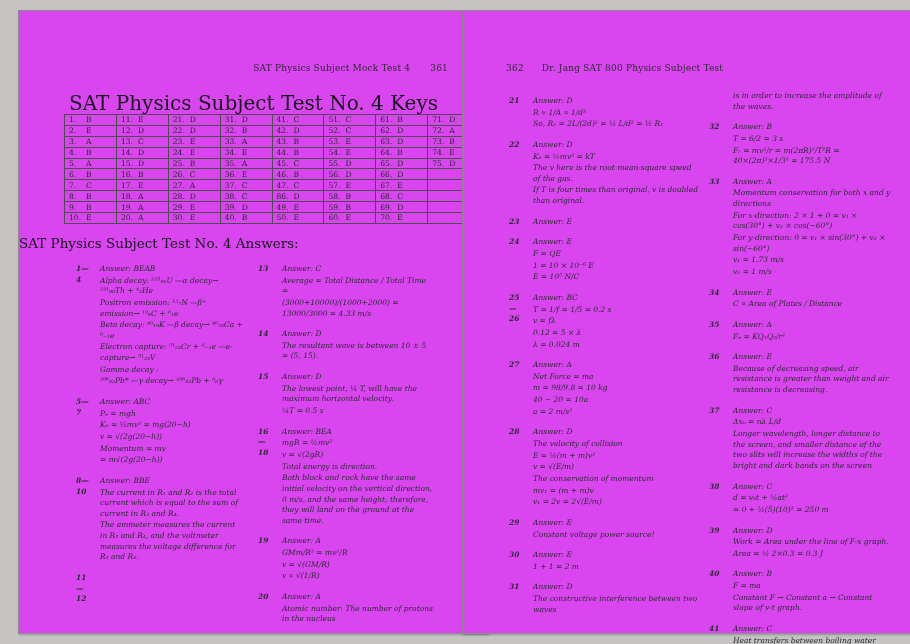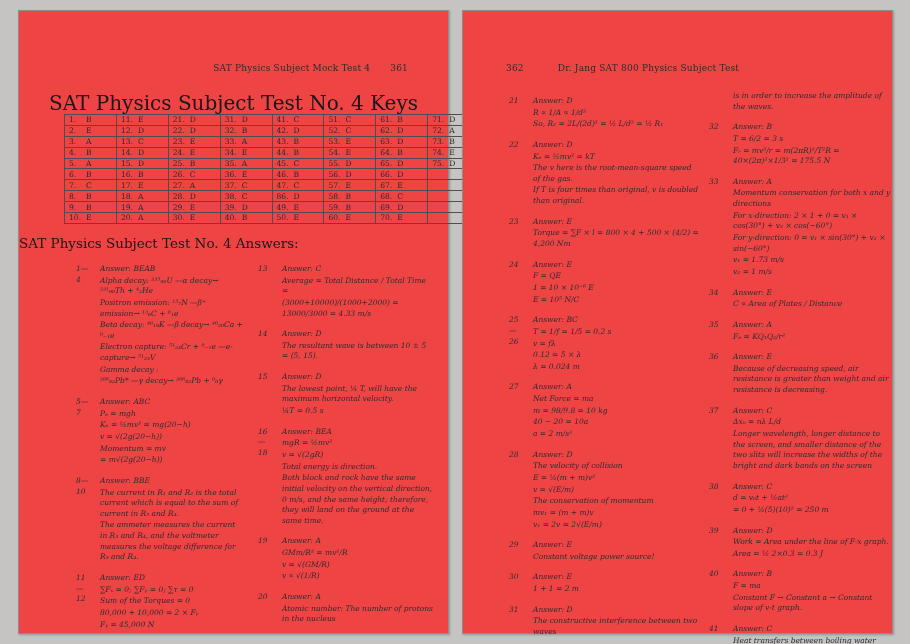--- a/index.html
+++ b/index.html
@@ -6,29 +6,30 @@
   body{
     width:910px;height:644px;
     background:#c5c4c2;
     font-family:"DejaVu Serif","Liberation Serif",serif;
     color:#23232a;
     -webkit-font-smoothing:antialiased;
   }
   .canvas{position:relative;width:910px;height:644px;overflow:hidden;}
   .page{
     position:absolute;top:10px;width:429px;height:622px;
-    background:#ef4444;border:1px solid #8e8e8c;
+    background:#d946ef;border:1px solid #8e8e8c;
     box-shadow:1px 1px 2px rgba(0,0,0,0.25);
+    padding-left:40px;
   }
   .page-left{left:18px;}
   .page-right{left:462px;}
 
   .header{position:absolute;top:52px;font-size:9px;letter-spacing:0.2px;color:#2b2b30;}
   .header-right{right:40px;display:flex;gap:20px;}
-  .header-left{left:43px;display:flex;gap:34px;}
+  .header-left{left:43px;display:flex;gap:18px;}
 
   .keys-title{
     position:absolute;top:74px;left:0;width:100%;
     text-align:center;font-size:20px;color:#17171c;margin-top:6px;
   }
   .key-table{
     position:absolute;top:103px;left:45px;width:416px;
     border-collapse:collapse;table-layout:fixed;
   }
   .key-table td{
@@ -45,21 +46,21 @@
     text-align:left;font-size:13.5px;color:#17171c;
   }
 
   .col{position:absolute;font-style:italic;font-size:7.5px;line-height:1.42;color:#2c2c33;}
   .lp-col1{left:57px;top:253px;width:168px;}
   .lp-col2{left:239px;top:253px;width:176px;}
   .rp-col1{left:46px;top:85px;width:190px;}
   .rp-col2{left:246px;top:80px;width:182px;}
 
   .item{display:flex;margin-bottom:9px;}
-  .inum{flex:none;width:21px;font-weight:normal;white-space:pre-line;padding-right:3px;}
+  .inum{flex:none;width:21px;font-weight:bold;white-space:pre-line;padding-right:3px;}
   .ibody{flex:1;min-width:0;}
   .iline{margin-bottom:1px;word-wrap:break-word;}
 </style>
 </head>
 <body>
 
 <div class="canvas">
 
   <div class="page page-left">
     <div class="header header-right">
@@ -204,27 +205,20 @@
           <div class="ibody">
             <div class="iline">Answer: BBE</div>
             <div class="iline">The current in R₁ and R₂ is the total current which is equal to the sum of current in R₃ and R₄.</div>
             <div class="iline">The ammeter measures the current in R₃ and R₄, and the voltmeter measures the voltage difference for R₃ and R₄.</div>
           </div>
         </div>
         <div class="item">
           <div class="inum">11
 —
 12</div>
-          <div class="ibody">
-            <div class="iline">Answer: ED</div>
-            <div class="iline">∑Fₓ = 0; ∑Fᵧ = 0; ∑τ = 0</div>
-            <div class="iline">Sum of the Torques = 0</div>
-            <div class="iline">80,000 + 10,000 = 2 × Fᵧ</div>
-            <div class="iline">Fᵧ = 45,000 N</div>
-          </div>
         </div>
       </div>
     <div class="col lp-col2">
         <div class="item">
           <div class="inum">13</div>
           <div class="ibody">
             <div class="iline">Answer: C</div>
             <div class="iline">Average = Total Distance / Total Time =</div>
             <div class="iline">(3000+10000)/(1000+2000) = 13000/3000 = 4.33 m/s</div>
           </div>
@@ -295,21 +289,20 @@
             <div class="iline">Answer: D</div>
             <div class="iline">Kₑ = ½mv² = kT</div>
             <div class="iline">The v here is the root-mean-square speed of the gas.</div>
             <div class="iline">If T is four times than original, v is doubled than original.</div>
           </div>
         </div>
         <div class="item">
           <div class="inum">23</div>
           <div class="ibody">
             <div class="iline">Answer: E</div>
-            <div class="iline">Torque = ∑F × l = 800 × 4 + 500 × (4/2) = 4,200 Nm</div>
           </div>
         </div>
         <div class="item">
           <div class="inum">24</div>
           <div class="ibody">
             <div class="iline">Answer: E</div>
             <div class="iline">F = QE</div>
             <div class="iline">1 = 10 × 10⁻⁶ E</div>
             <div class="iline">E = 10⁵ N/C</div>
           </div>

